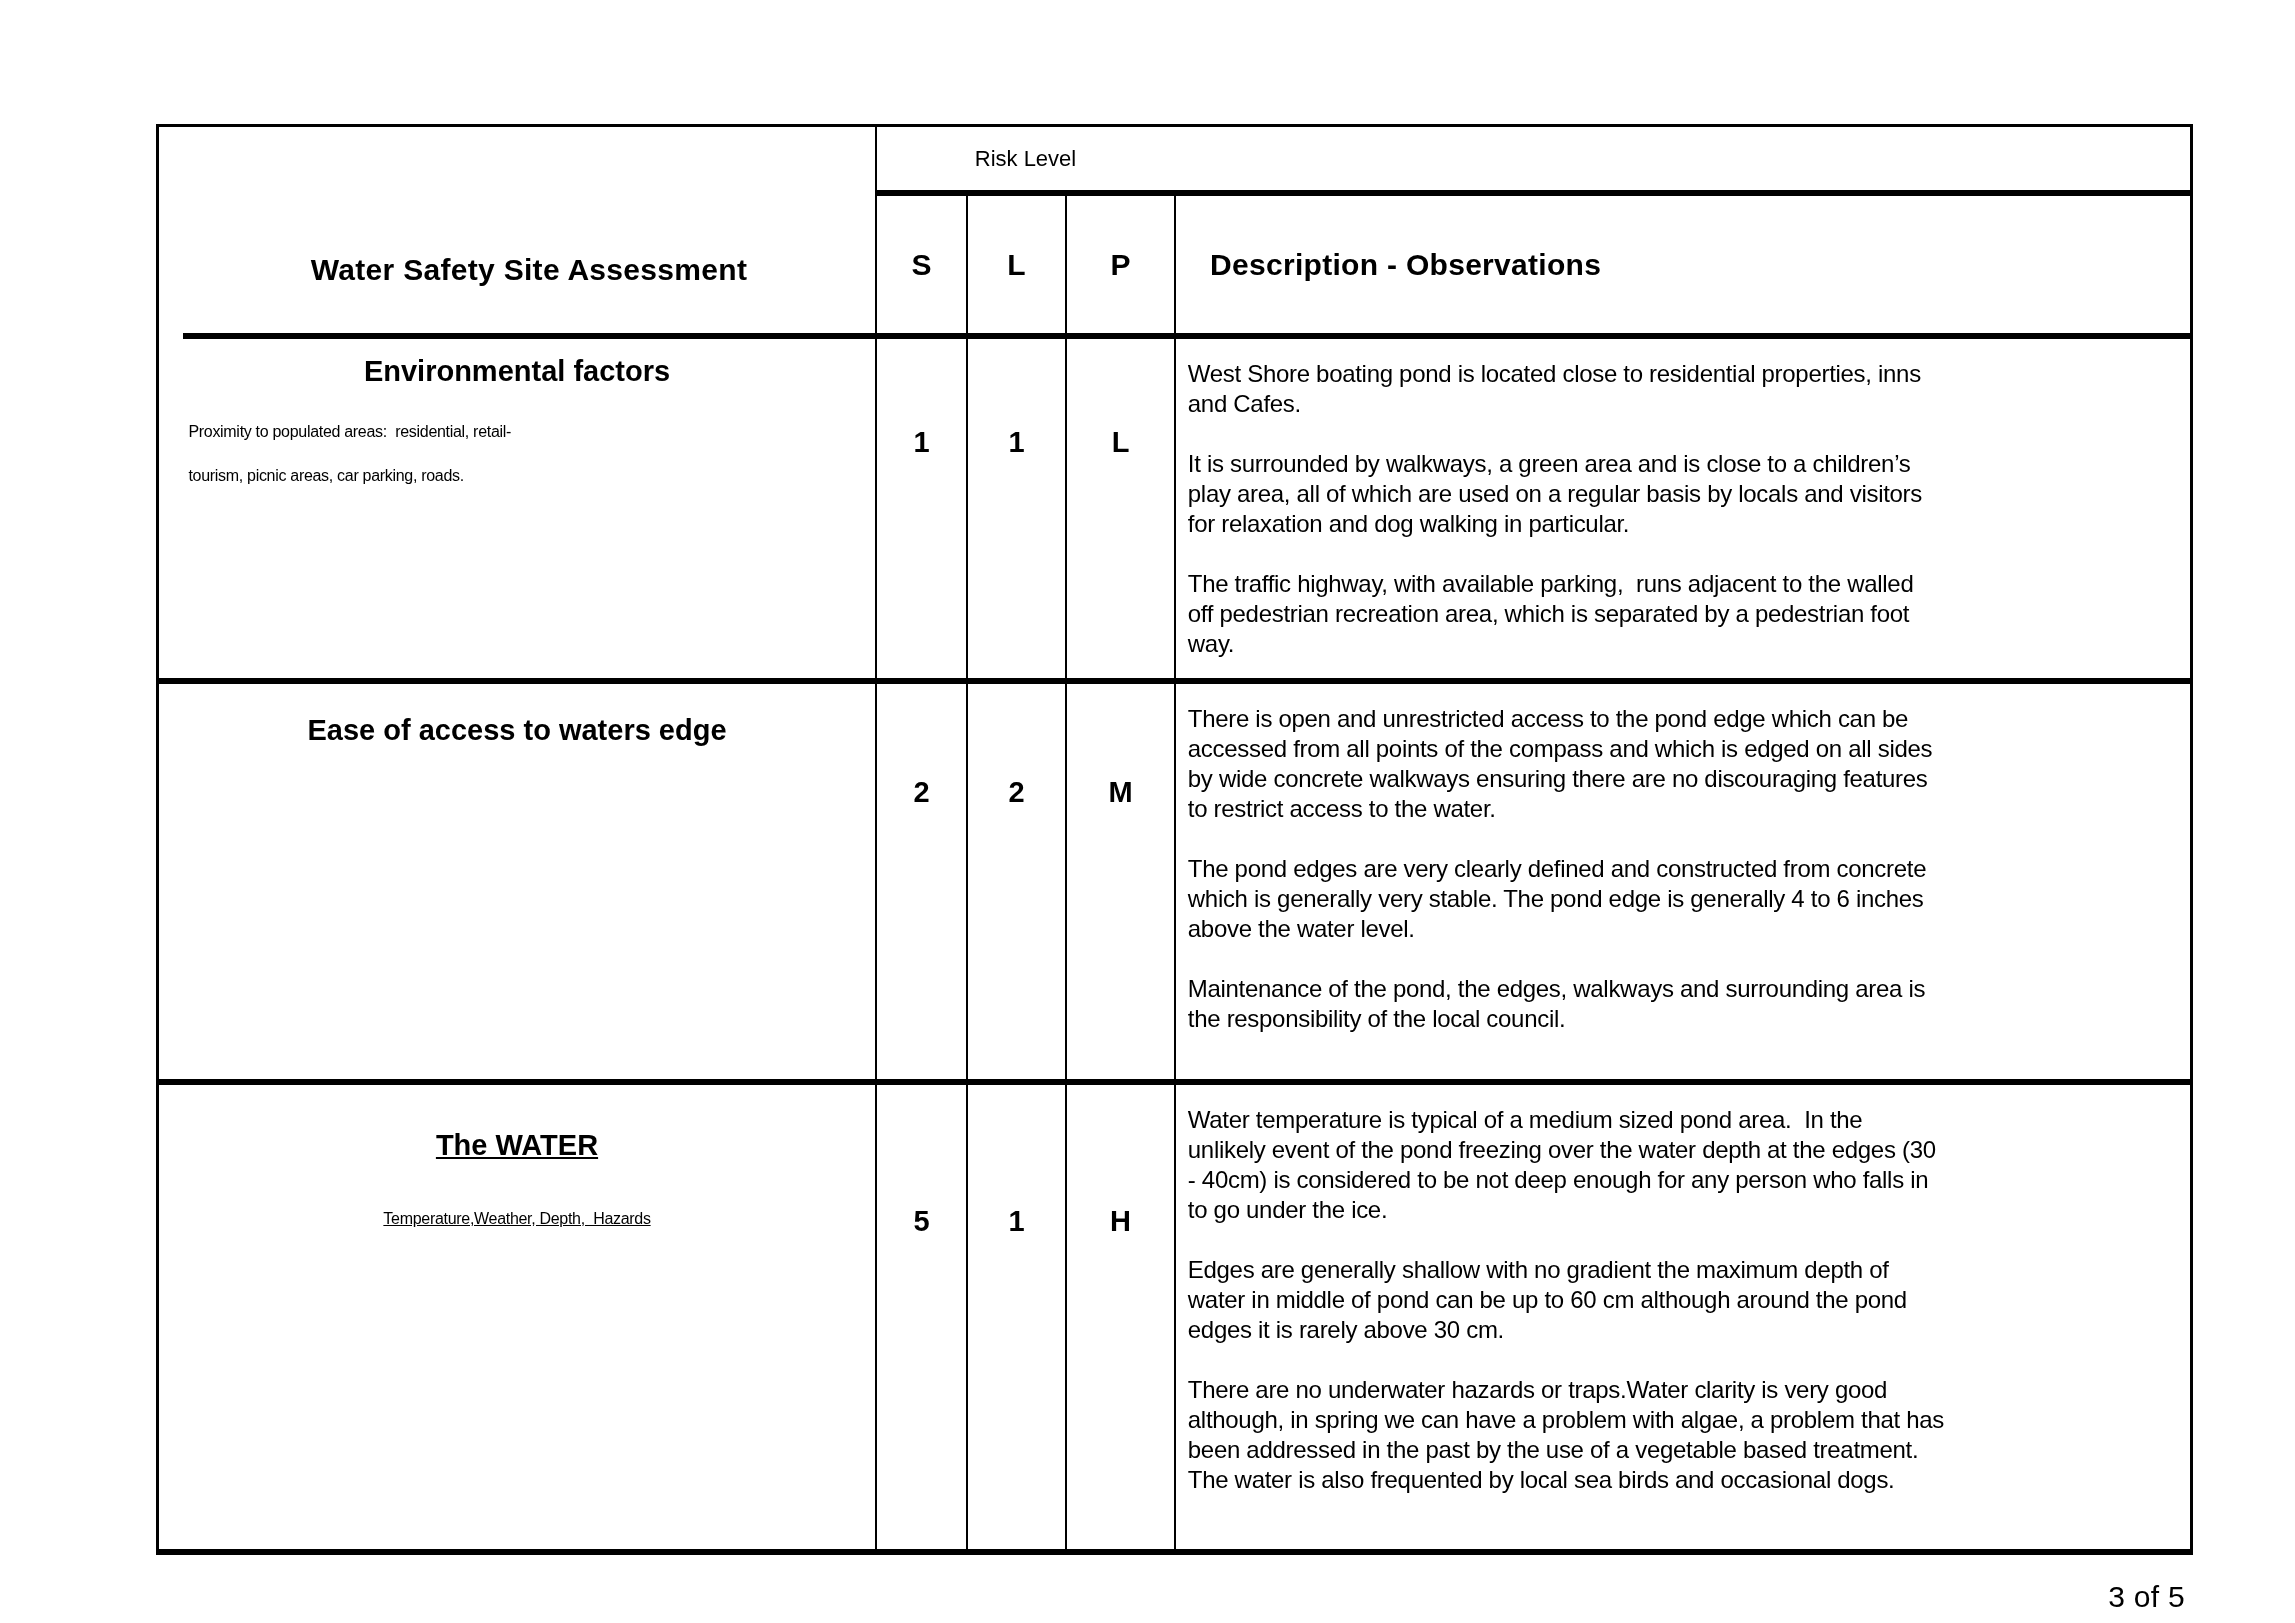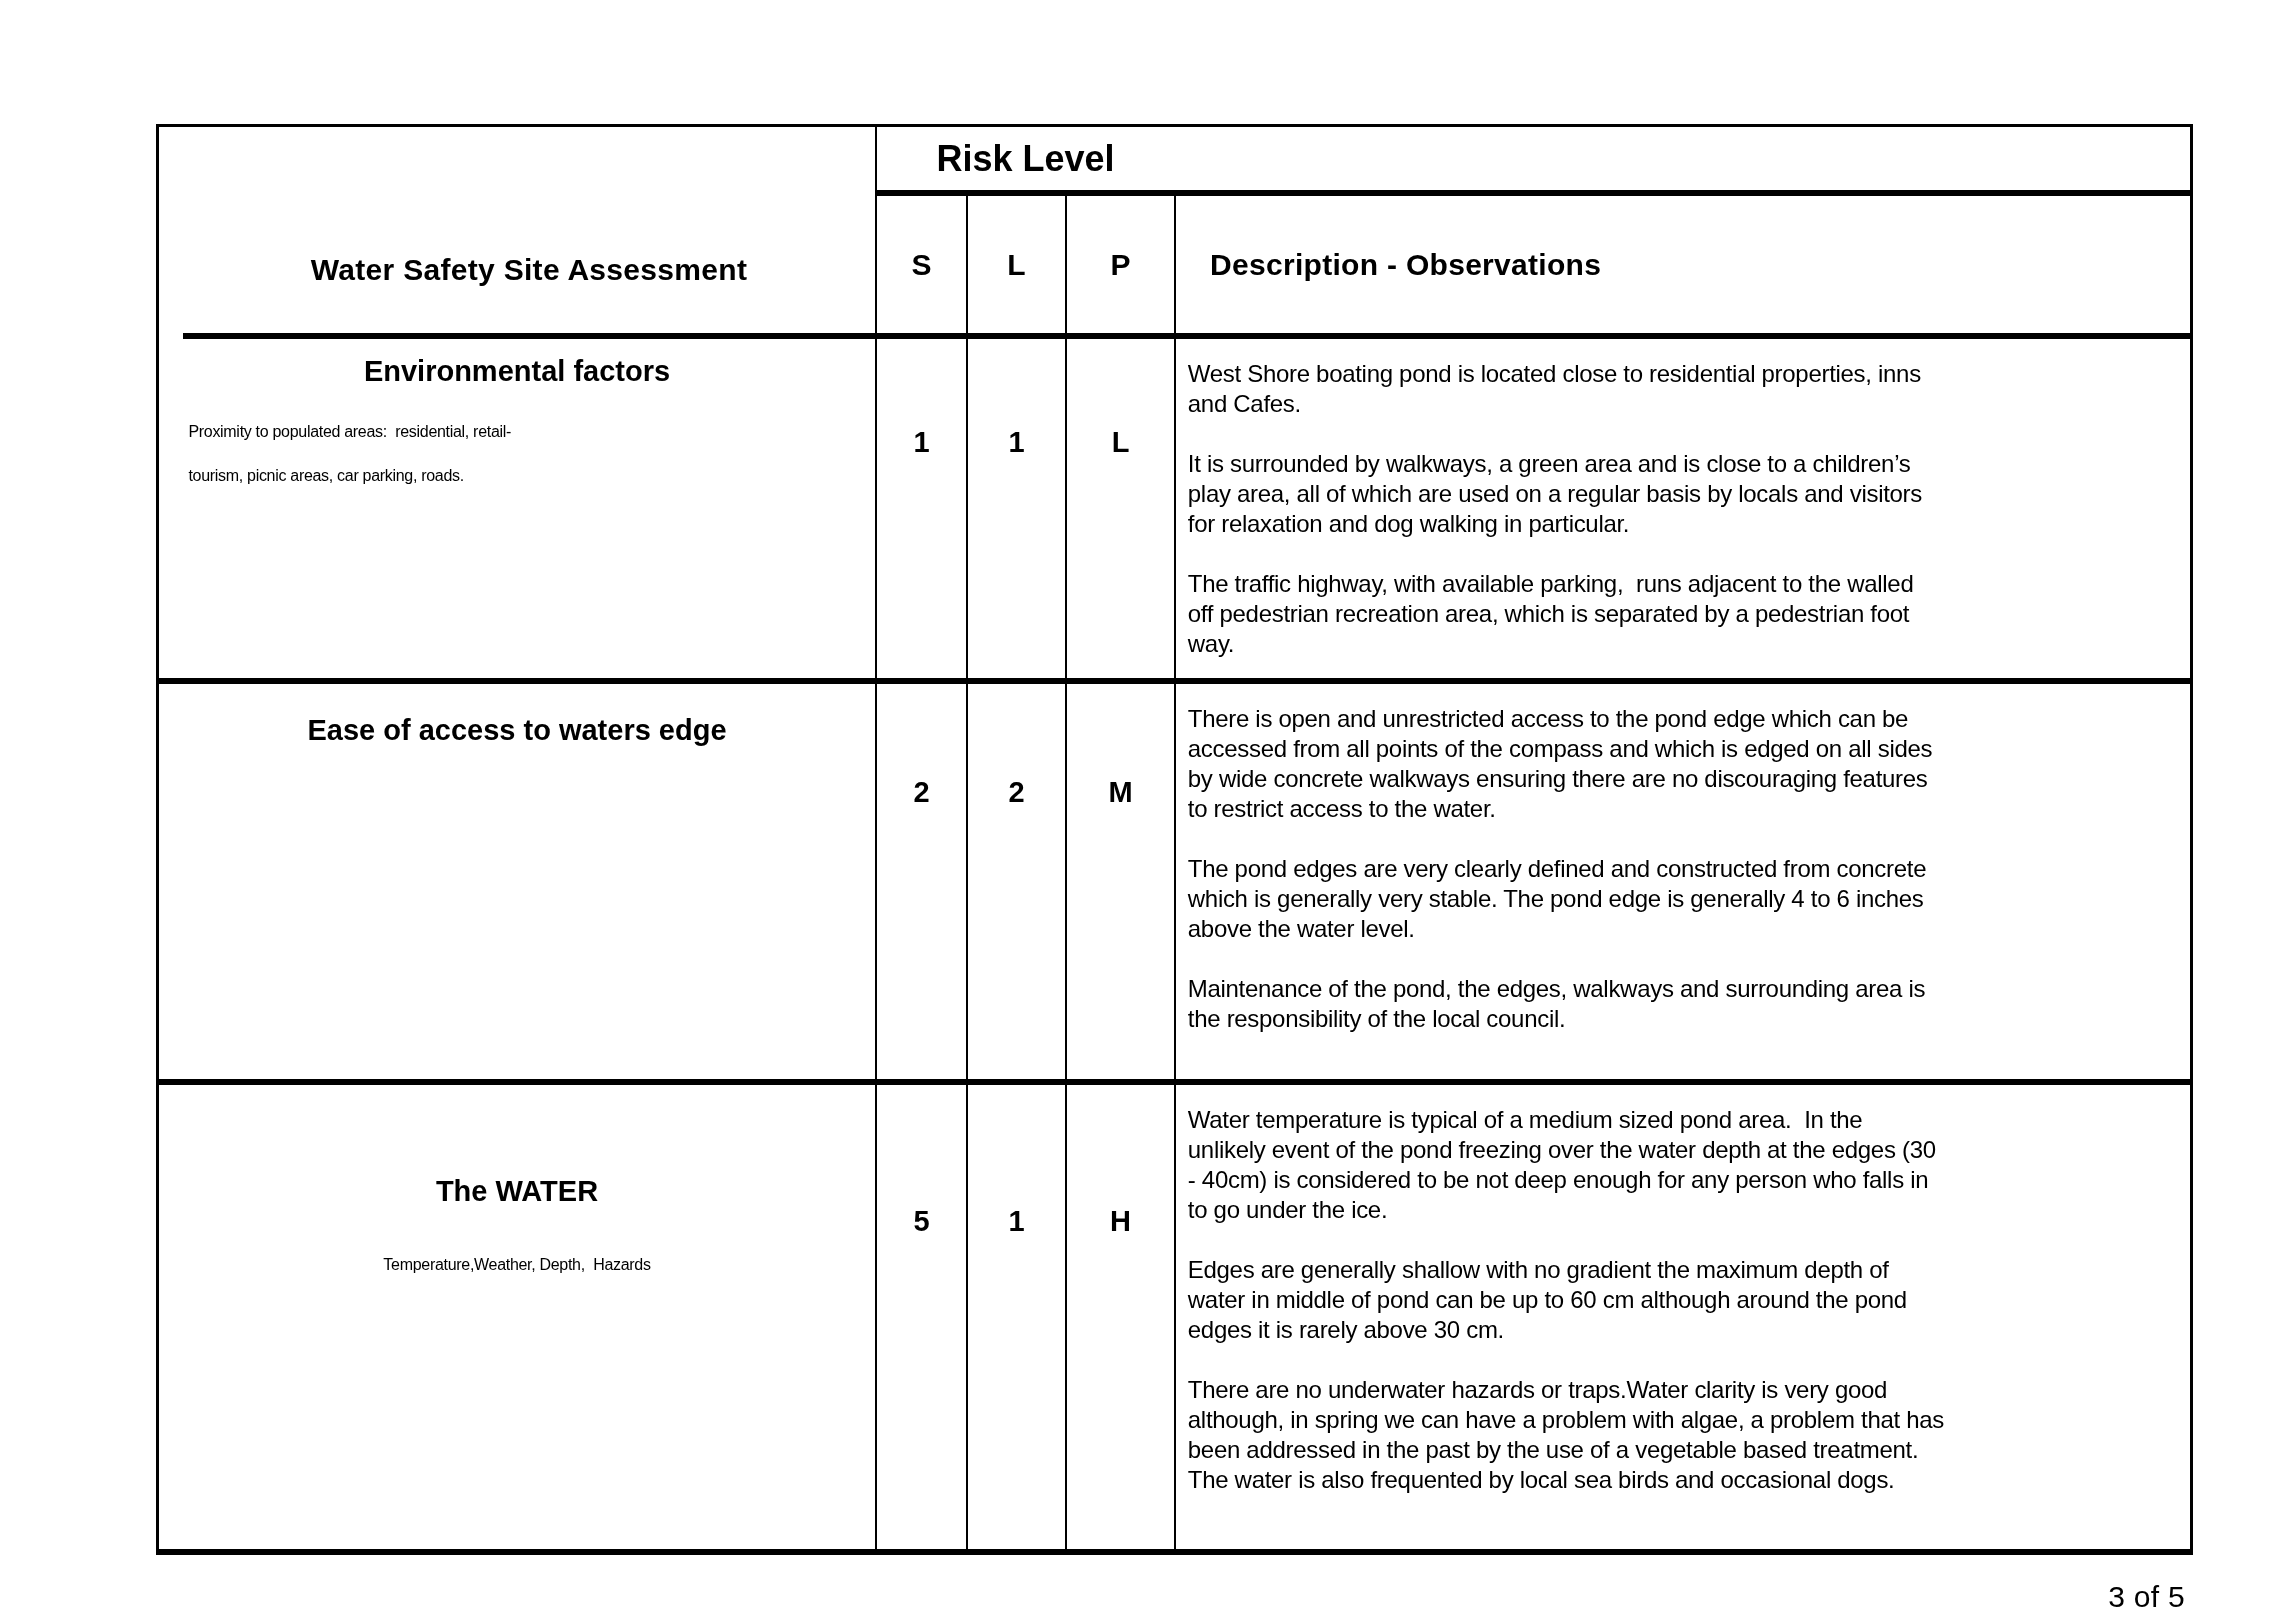--- a/index.html
+++ b/index.html
@@ -51,22 +51,22 @@
   }
   .risk-band {
     grid-column: 2 / 6;
     grid-row: 1;
     display: flex;
     align-items: center;
   }
   .risk-band .risk-label {
     width: 297px;
     text-align: center;
-    font-size: 36px;
-    font-weight: bold;
+    font-size: 22px;
+    font-weight: normal;
   }
   .col-head {
     display: flex;
     align-items: center;
     justify-content: center;
     font-size: 30px;
     font-weight: bold;
   }
   .desc-head {
     display: flex;
@@ -110,21 +110,21 @@
     padding: 19.6px 19.6px 0 11.8px;
     font-size: 24px;
     line-height: 30px;
     letter-spacing: -0.3px;
     white-space: pre-wrap;
   }
 
   .row1.cat-cell { padding-top: 14.4px; }
   .row1 .cat-title { margin-bottom: 20px; }
   .row2.cat-cell { padding-top: 27.5px; }
-  .row3.cat-cell { padding-top: 88px; }
+  .row3.cat-cell { padding-top: 42px; text-decoration: underline; }
   .row3 .cat-title { margin-bottom: 33px; }
 
   .page-number {
     position: absolute;
     top: 1580px;
     right: 110px;
     font-size: 30px;
     letter-spacing: 0.3px;
   }
 </style>

